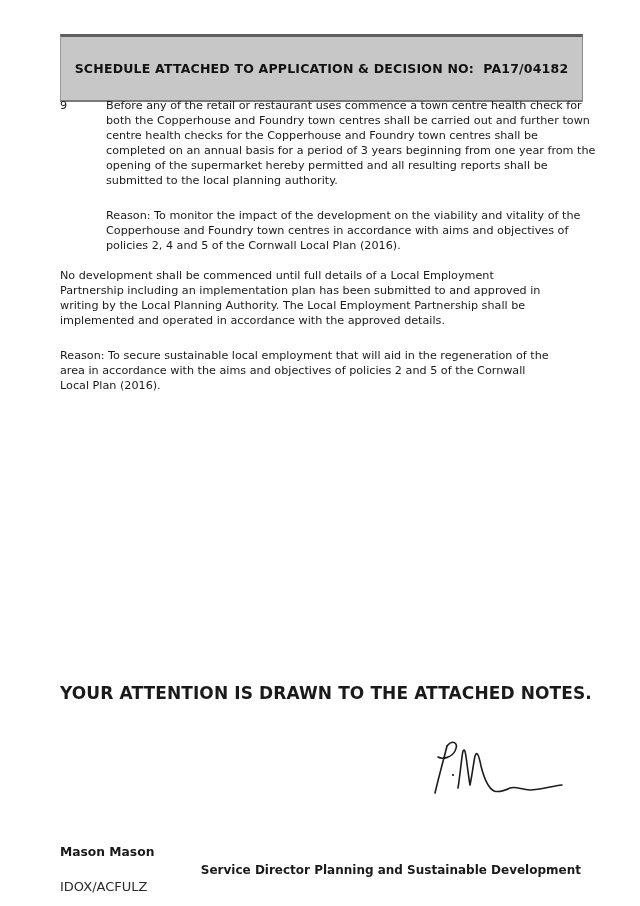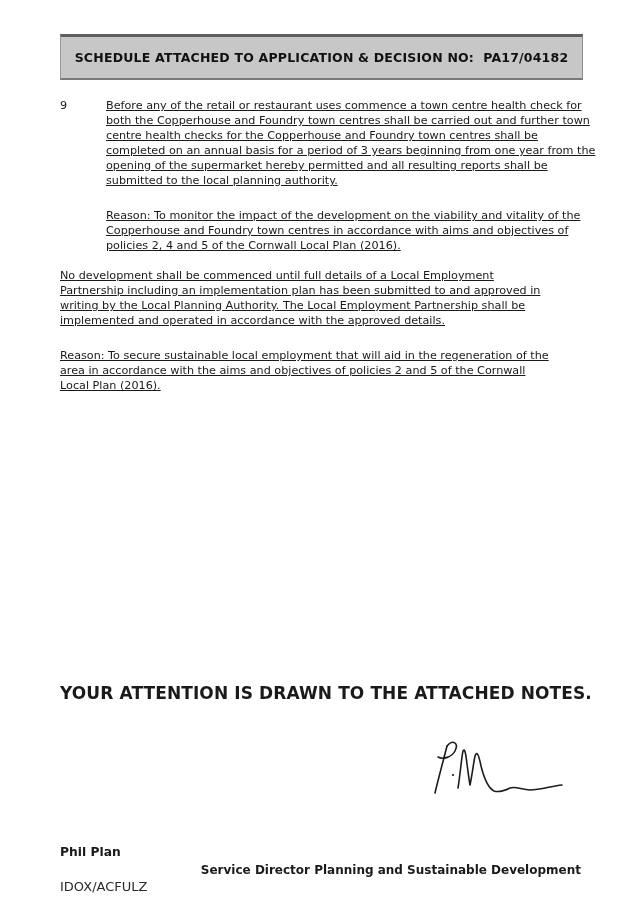--- a/index.html
+++ b/index.html
@@ -13,21 +13,21 @@
     position:relative;
     width:640px;
     height:906px;
     font-family:"DejaVu Sans","Liberation Sans",sans-serif;
     color:var(--text);
     overflow:hidden;
   }
   .header-box{
     position:absolute;
     left:60px; top:34px;
-    width:523px; height:46px;
+    width:523px; height:68px;
     background:var(--header-bg);
     border-top:3px solid #5f5f5f;
     border-bottom:2px solid #7a7a7a;
     border-left:1px solid #999999;
     border-right:1px solid #8a8a8a;
     display:flex;
     align-items:center;
     justify-content:center;
   }
   .header-box .title{
@@ -48,21 +48,20 @@
     display:flex;
     margin-bottom:15px;
   }
   .cond-num{
     width:46px;
     flex:0 0 46px;
   }
   .cond-body{
     flex:1;
     max-width:490px;
-    text-decoration:underline;
   }
   .cond-text{margin-bottom:15px;}
   .cond-reason{margin-bottom:0;margin-top:20px;}
   .attention{
     position:absolute;
     left:60px; top:683px;
     font-weight:bold;
     font-size:17px;
     letter-spacing:0.1px;
   }
@@ -123,18 +122,18 @@
 <div class="attention">YOUR ATTENTION IS DRAWN TO THE ATTACHED NOTES.</div>
 
 <svg class="signature" viewBox="0 0 140 66" fill="none" stroke="#1c1c1c" stroke-width="1.6" stroke-linecap="round" stroke-linejoin="round">
   <path d="M21,8 C27,1 33,5 29,13 C26,19 17,22 12,19"></path>
   <path d="M21,8 C18,20 13,38 9,55"></path>
   <circle cx="27" cy="37" r="1.1" fill="#1c1c1c" stroke="none"></circle>
   <path d="M32,50 C34,38 36,16 37,13 C39,9 40,18 41,26 C42,33 43,42 44,47 C46,38 48,22 49,18 C51,12 53,18 55,28 C58,40 62,50 68,53 C74,55 80,52 84,50 C90,48 96,52 104,52 C114,52 126,48 136,47"></path>
 </svg>
 
 <div class="footer-line1">
-  <span>Phil Plan</span>
+  <span>Mason Mason</span>
 </div>
 
 <div class="footer-line2">Service Director Planning and Sustainable Development</div>
 
 <div class="doc-code">IDOX/ACFULZ</div>
 
 </body></html>

